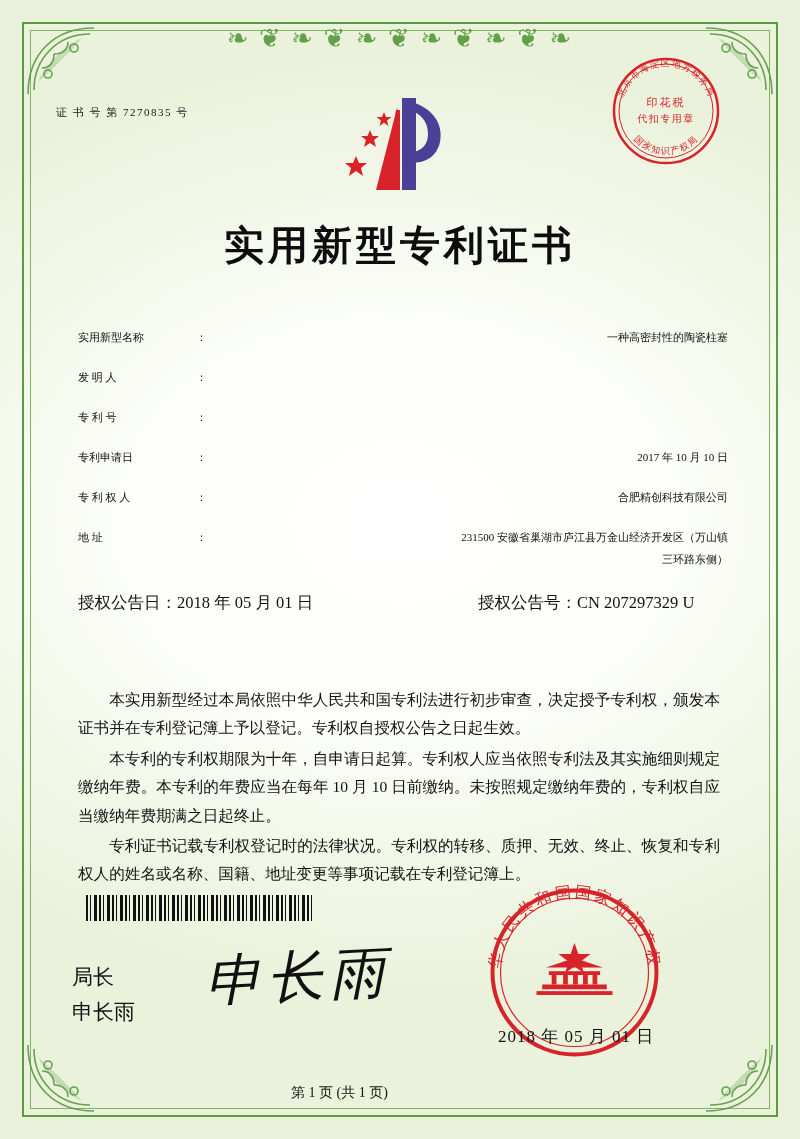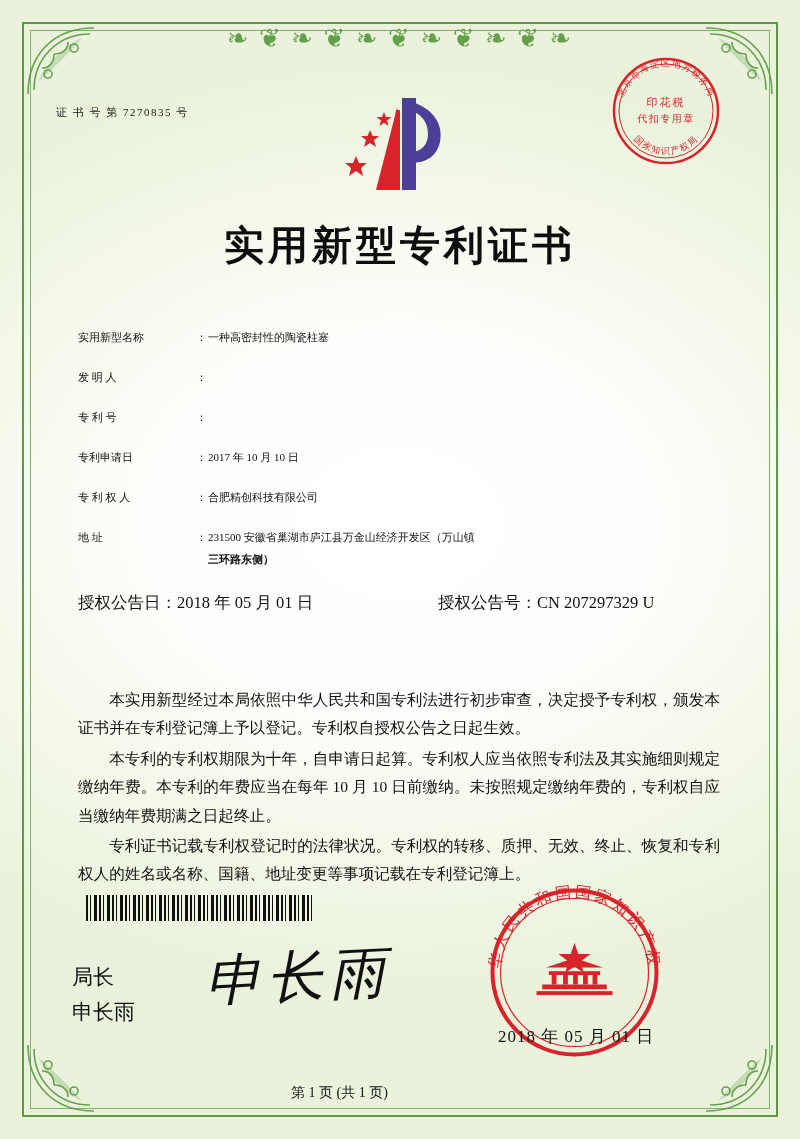--- a/index.html
+++ b/index.html
@@ -130,32 +130,33 @@
     flex: 0 0 118px;
     letter-spacing: 0px;
     white-space: nowrap;
   }
   .field-colon {
     width: 12px;
     flex: 0 0 12px;
   }
   .field-value {
     flex: 1;
+    text-align: right;
   }
   .field-value .line2 {
     display: block;
     margin-top: 6px;
-    font-weight: bold;
   }
 
   .row-inline {
     display: flex;
     margin-bottom: 10px;
     font-size: 16.5px;
     color: #111;
+    gap: 40px;
   }
   .announce-left { width: 360px; flex: 0 0 360px; }
   .announce-right { flex: 1; }
 
   .paragraphs {
     position: absolute;
     left: 78px; top: 686px;
     width: 650px;
     font-size: 15.6px;
     line-height: 1.82;

